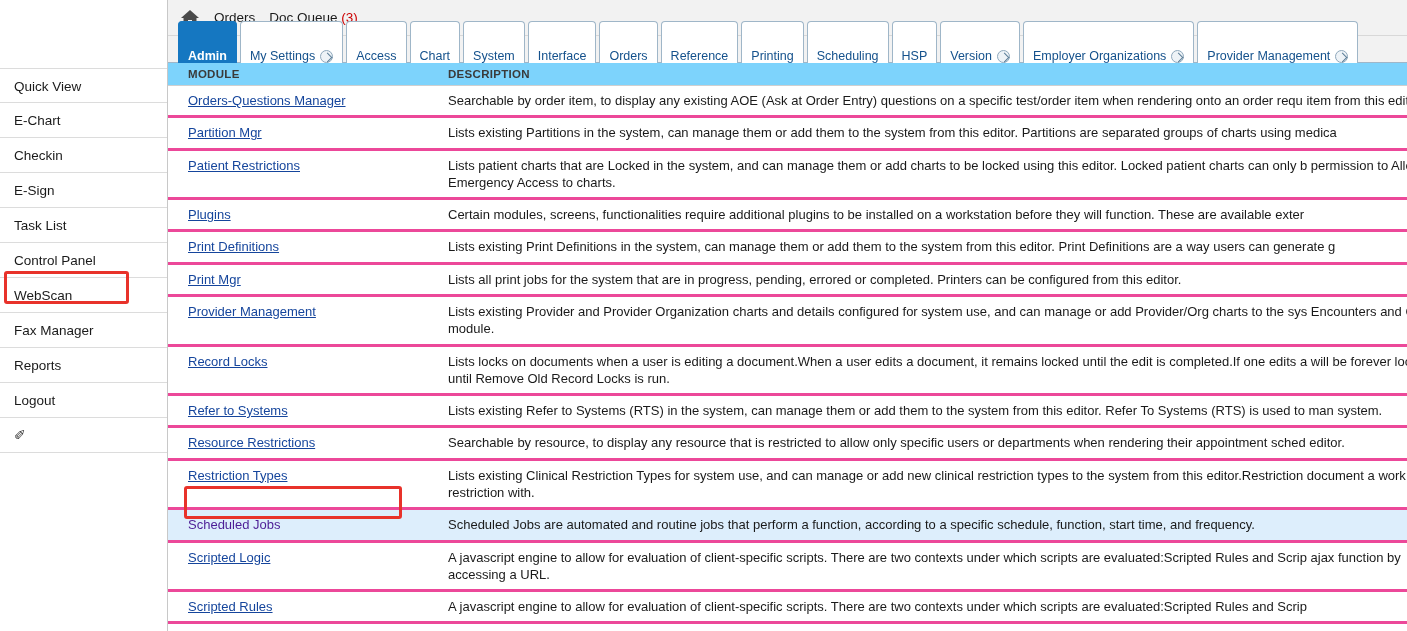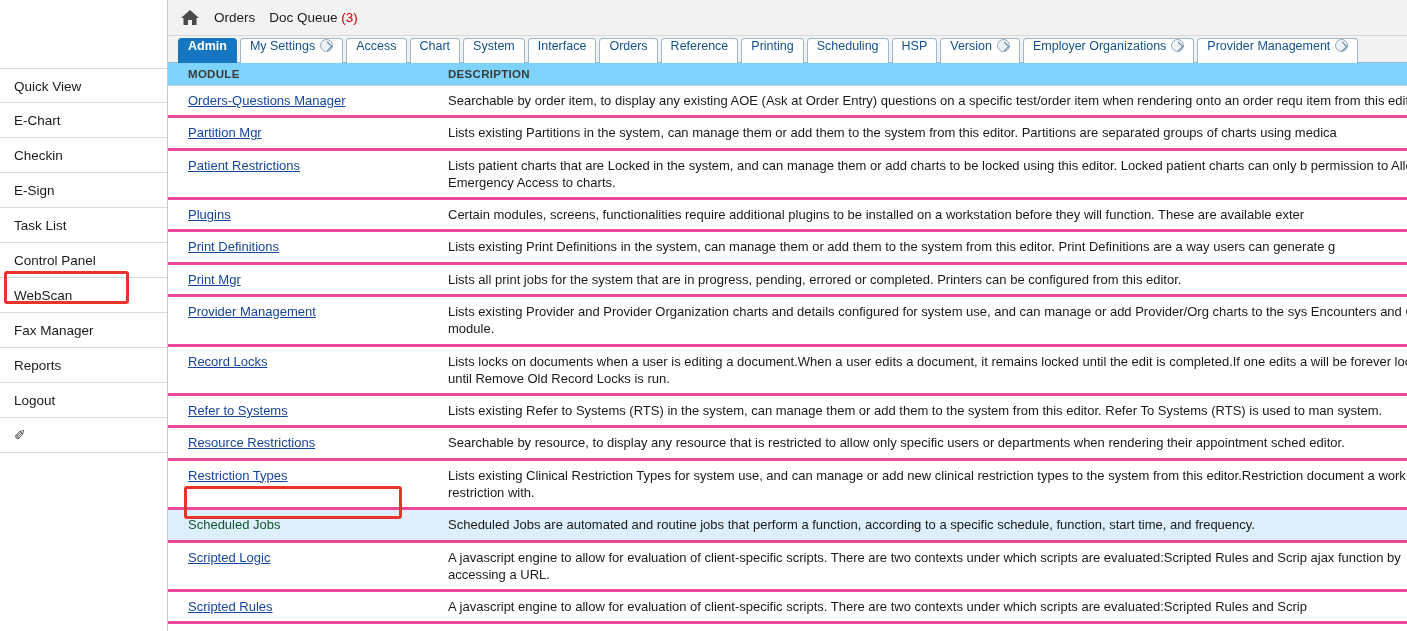--- a/index.html
+++ b/index.html
@@ -95,23 +95,23 @@
     height: 27px;
     background: #f2f2f2;
     border-bottom: 1px solid #9fb6c8;
     display: flex;
     align-items: flex-end;
     padding-left: 10px;
     gap: 3px;
     position: relative;
   }
   .tab {
-    height: 25px;
-    display: flex;
-    align-items: flex-start;
+    height: 42px;
+    display: flex;
+    align-items: flex-end;
     gap: 5px;
     padding: 0 9px;
     font-size: 12.5px;
     color: #14518c;
     background: #ffffff;
     border: 1px solid #9fb6c8;
     border-bottom: none;
     border-radius: 4px 4px 0 0;
     white-space: nowrap;
     position: relative;
@@ -173,21 +173,21 @@
     border-bottom: 3px solid #ec4899;
     line-height: 1.33;
   }
   table.modules td.c-module { width: 260px; }
   td.c-module a {
     color: #15459c;
     text-decoration: underline;
     cursor: pointer;
   }
   tr.sel td { background: #ddeefc; }
-  tr.sel td.c-module a { text-decoration: none; color: #14532d; }
+  tr.sel td.c-module a { text-decoration: none; color: #4c1d95; }
   .desc-clip {
     white-space: nowrap;
     overflow: hidden;
   }
   .desc-wrap { white-space: normal; }
 
   
   .row-highlight {
     position: absolute;
     left: 16px;

